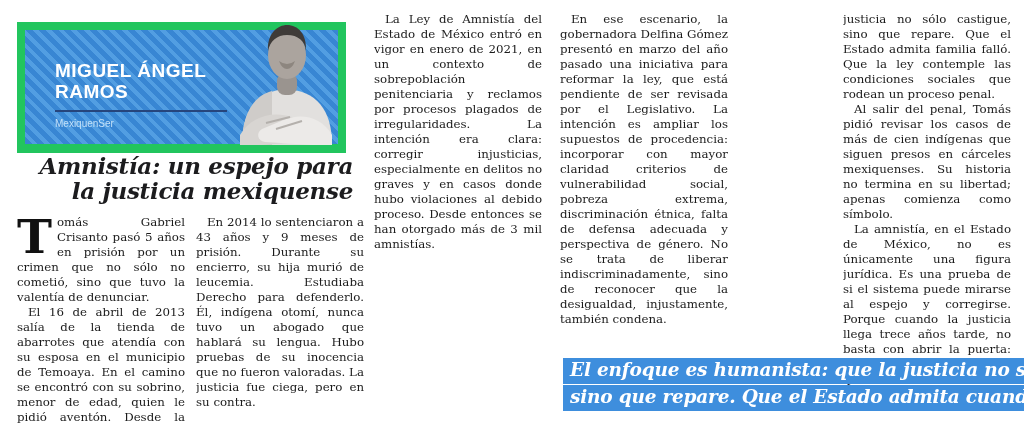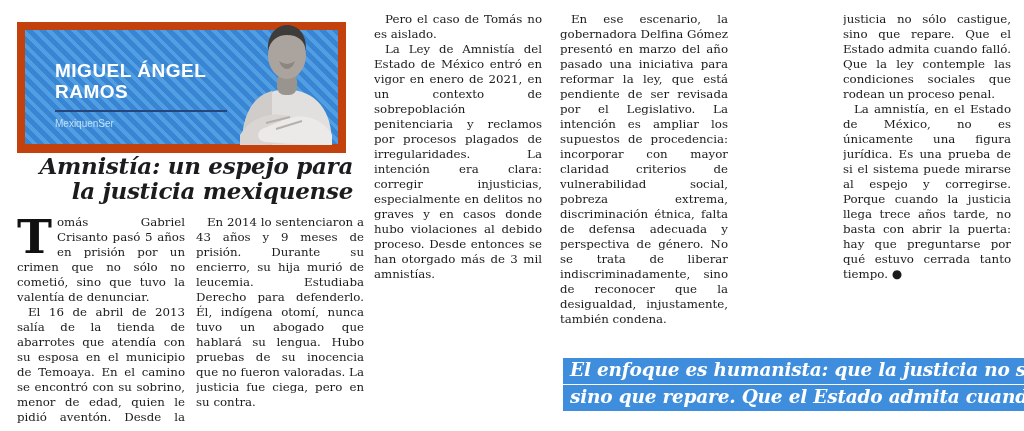--- a/index.html
+++ b/index.html
@@ -2,21 +2,21 @@
 <html><head>
 <meta charset="utf-8">
 <style>
   * { margin: 0; padding: 0; box-sizing: border-box; }
   html, body { width: 1024px; height: 431px; background: #ffffff; overflow: hidden; }
   body { position: relative; font-family: "DejaVu Serif", serif; }
 
   
   .author-card {
     position: absolute; left: 17px; top: 22px; width: 329px; height: 131px;
-    background: #c2410c; padding: 8px 8px 9px 8px;
+    background: #22c55e; padding: 8px 8px 9px 8px;
   }
   .author-card-inner {
     position: relative; width: 100%; height: 100%;
     background: repeating-linear-gradient(45deg, #3886d3 0 5px, #529ee2 5px 9px);
     overflow: visible;
   }
   .author-name {
     position: absolute; left: 30px; top: 30px; width: 190px;
     font-family: "Liberation Sans", sans-serif; font-weight: bold;
     font-size: 19px; line-height: 21px; color: #ffffff; letter-spacing: 0.5px;
@@ -109,31 +109,31 @@
   <p><span class="dropcap">T</span><span>omás Gabriel Crisanto pasó 5 años en prisión por un crimen que no sólo no cometió, sino que tuvo la valentía de denunciar.</span></p>
   <p class="indent">El 16 de abril de 2013 salía de la tienda de abarrotes que atendía con su esposa en el municipio de Temoaya. En el camino se encontró con su sobrino, menor de edad, quien le pidió aventón. Desde la camioneta en la que viajaba, el joven disparó y mató a un hombre. Tomás acudió al Ministerio Públi-</p>
 </div>
 
 <div class="col" id="col2">
   <p class="indent">En 2014 lo sentenciaron a 43 años y 9 meses de prisión. Durante su encierro, su hija murió de leucemia. Estudiaba Derecho para defenderlo. Él, indígena otomí, nunca tuvo un abogado que hablará su lengua. Hubo pruebas de su inocencia que no fueron valoradas. La justicia fue ciega, pero en su contra.</p>
 
 </div>
 
 <div class="col" id="col3">
-  <p class="indent">Pero el caso de Tomás no es aislado.</p>
   <p class="indent">La Ley de Amnistía del Estado de México entró en vigor en enero de 2021, en un contexto de sobrepoblación penitenciaria y reclamos por procesos plagados de irregularidades. La intención era clara: corregir injusticias, especialmente en delitos no graves y en casos donde hubo violaciones al debido proceso. Desde entonces se han otorgado más de 3 mil amnistías.</p>
 
 </div>
 
 <div class="col" id="col4">
   <p class="indent">En ese escenario, la gobernadora Delfina Gómez presentó en marzo del año pasado una iniciativa para reformar la ley, que está pendiente de ser revisada por el Legislativo. La intención es ampliar los supuestos de procedencia: incorporar con mayor claridad criterios de vulnerabilidad social, pobreza extrema, discriminación étnica, falta de defensa adecuada y perspectiva de género. No se trata de liberar indiscriminadamente, sino de reconocer que la desigualdad, injustamente, también condena.</p>
 
 </div>
 
 <div class="col" id="col5">
-  <p>justicia no sólo castigue, sino que repare. Que el Estado admita cuando falló. Que la ley contemple las condiciones sociales que rodean un proceso penal.</p>
+  <p>justicia no sólo castigue, sino que repare. Que el Estado admita familia falló. Que la ley contemple las condiciones sociales que rodean un proceso penal.</p>
+  <p class="indent">Al salir del penal, Tomás pidió revisar los casos de más de cien indígenas que siguen presos en cárceles mexiquenses. Su historia no termina en su libertad; apenas comienza como símbolo.</p>
   <p class="indent">La amnistía, en el Estado de México, no es únicamente una figura jurídica. Es una prueba de si el sistema puede mirarse al espejo y corregirse. Porque cuando la justicia llega trece años tarde, no basta con abrir la puerta: hay que preguntarse por qué estuvo cerrada tanto tiempo. ●</p>
 </div>
 
 <div class="pull-quote">
   <span class="pq-line">El enfoque es humanista: que la justicia no sólo castigue,</span>
   <span class="pq-line">sino que repare. Que el Estado admita cuando falló.</span>
 </div>
 
 </body></html>

